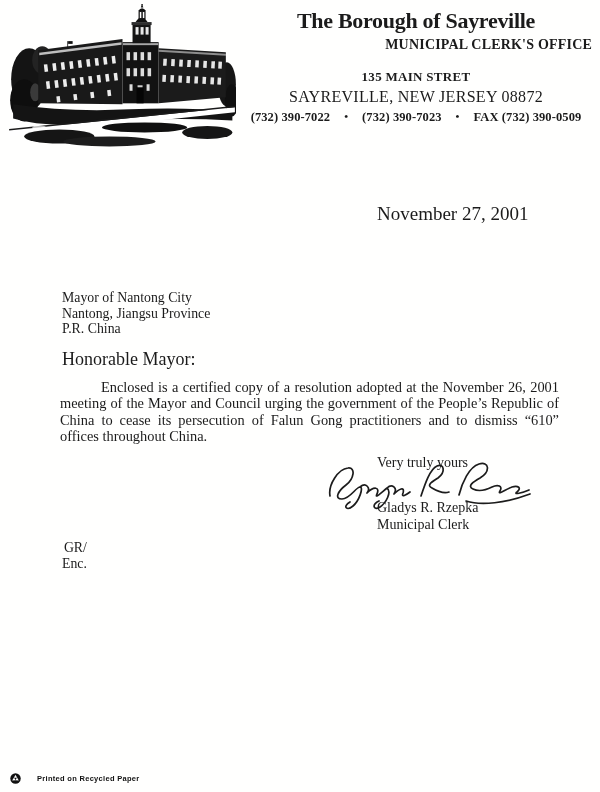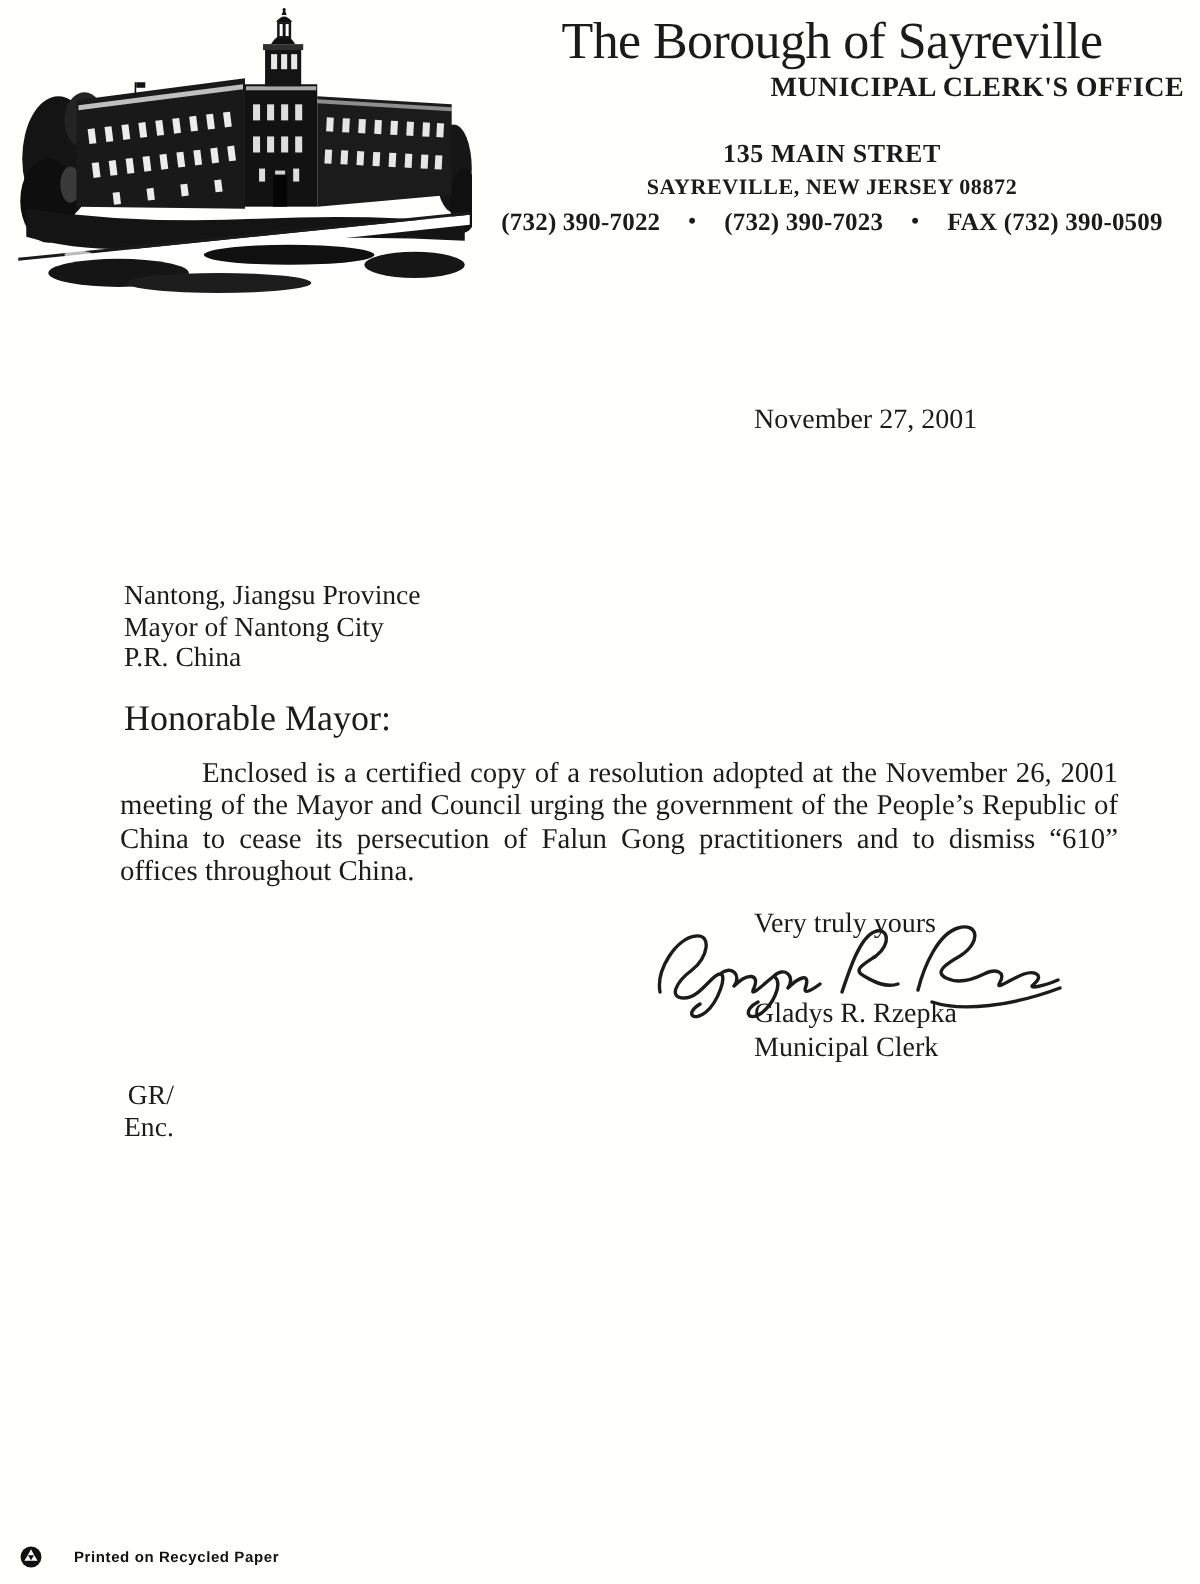--- a/index.html
+++ b/index.html
@@ -12,33 +12,33 @@
     color:#1b1b1b;
     overflow:hidden;
   }
   
   .building{position:absolute;left:8px;top:4px;width:228px;height:148px;}
   .head-text{
     position:absolute;left:240px;top:6px;width:352px;
     text-align:center;
   }
   .org-name{
-    font-size:26px;font-weight:normal;letter-spacing:-0.3px;
+    font-size:22px;font-weight:bold;letter-spacing:-0.3px;
     line-height:30px;white-space:nowrap;
   }
   .office{font-size:14px;font-weight:bold;margin-top:1px;letter-spacing:.2px;text-align:right;}
   .addr1{font-size:13px;font-weight:bold;margin-top:16px;letter-spacing:.3px;}
-  .addr2{font-size:11px;font-weight:bold;margin-top:3px;letter-spacing:.3px;}
+  .addr2{font-size:16px;font-weight:normal;margin-top:3px;letter-spacing:.3px;}
   .phones{
     font-size:12.5px;font-weight:bold;margin-top:4px;white-space:nowrap;
     letter-spacing:.1px;
   }
   .phones .sep{display:inline-block;margin:0 14px;font-size:11px;vertical-align:1px;}
   
-  .date{position:absolute;left:377px;top:203px;font-size:14px;font-family:Liberation Serif, serif;}
+  .date{position:absolute;left:377px;top:203px;font-size:19px;font-family:Liberation Serif, serif;}
   .recipient{position:absolute;left:62px;top:290px;font-size:13.8px;line-height:15.6px;}
   .salutation{position:absolute;left:62px;top:349px;font-size:18px;}
   .body-par{
     position:absolute;left:60px;top:379px;width:499px;
     font-size:14.4px;line-height:16.4px;text-align:justify;text-indent:41px;
   }
   .closing{position:absolute;left:377px;top:455px;font-size:14px;}
   .signature{position:absolute;left:326px;top:458px;width:207px;height:52px;}
   .signer{position:absolute;left:377px;top:500px;font-size:14px;line-height:16.5px;}
   .ref-block{position:absolute;left:62px;top:540px;font-size:13.8px;line-height:16px;text-align:right;}
@@ -161,22 +161,22 @@
     <div class="org-name">The Borough of Sayreville</div>
     <div class="office">MUNICIPAL CLERK'S OFFICE</div>
     <div class="addr1">135 MAIN STRET</div>
     <div class="addr2">SAYREVILLE, NEW JERSEY 08872</div>
     <div class="phones"><span>(732) 390-7022</span><span class="sep">•</span><span>(732) 390-7023</span><span class="sep">•</span><span>FAX (732) 390-0509</span></div>
   </div>
 
   <div class="date">November 27, 2001</div>
 
   <div class="recipient">
+    <div>Mayor of Nantong City</div>
     <div>Nantong, Jiangsu Province</div>
-    <div>Mayor of Nantong City</div>
     <div>P.R. China</div>
   </div>
 
   <div class="salutation">Honorable Mayor:</div>
 
   <div class="body-par">Enclosed is a certified copy of a resolution adopted at the November 26, 2001 meeting of the Mayor and Council urging the government of the People’s Republic of China to cease its persecution of Falun Gong practitioners and to dismiss “610” offices throughout China.</div>
 
   <div class="closing">Very truly yours</div>
 
   <svg class="signature" viewBox="0 0 207 52" preserveAspectRatio="xMidYMid meet" aria-hidden="true">

